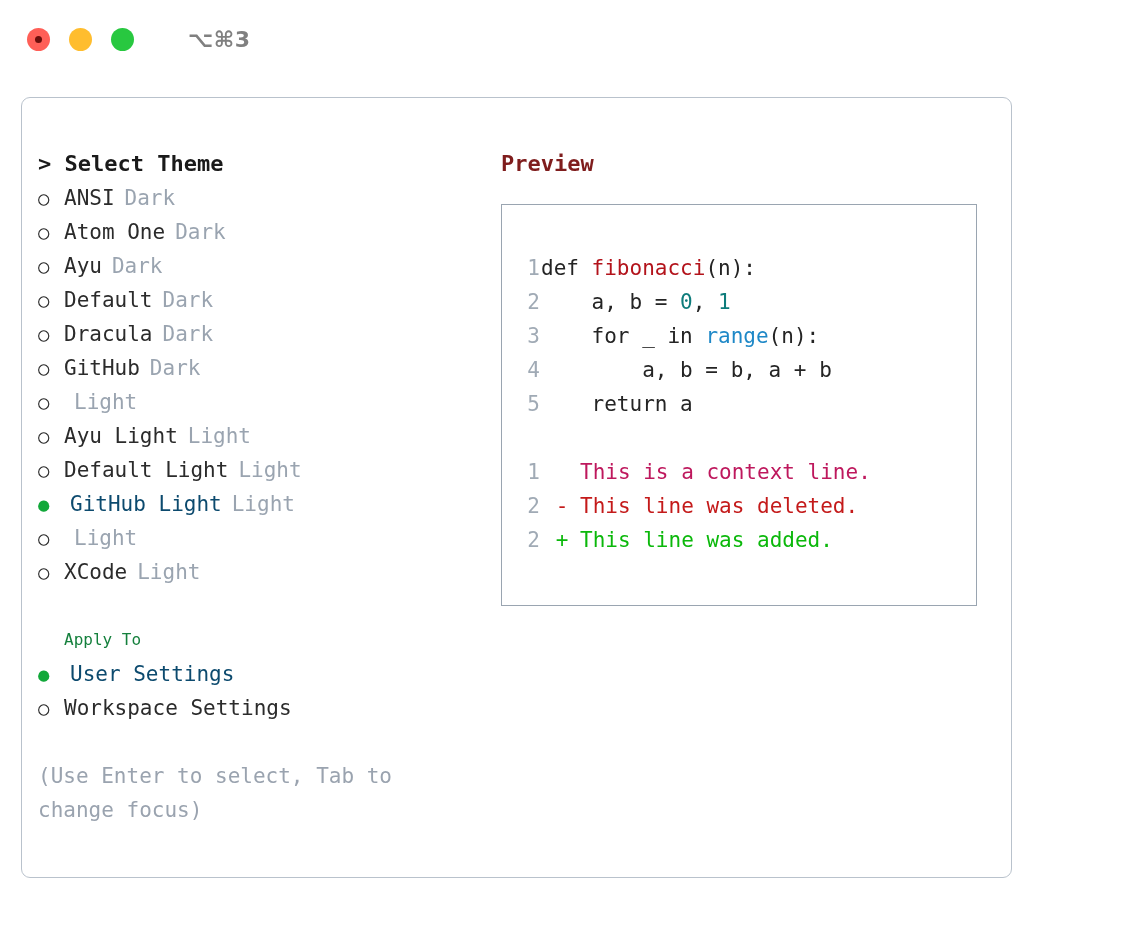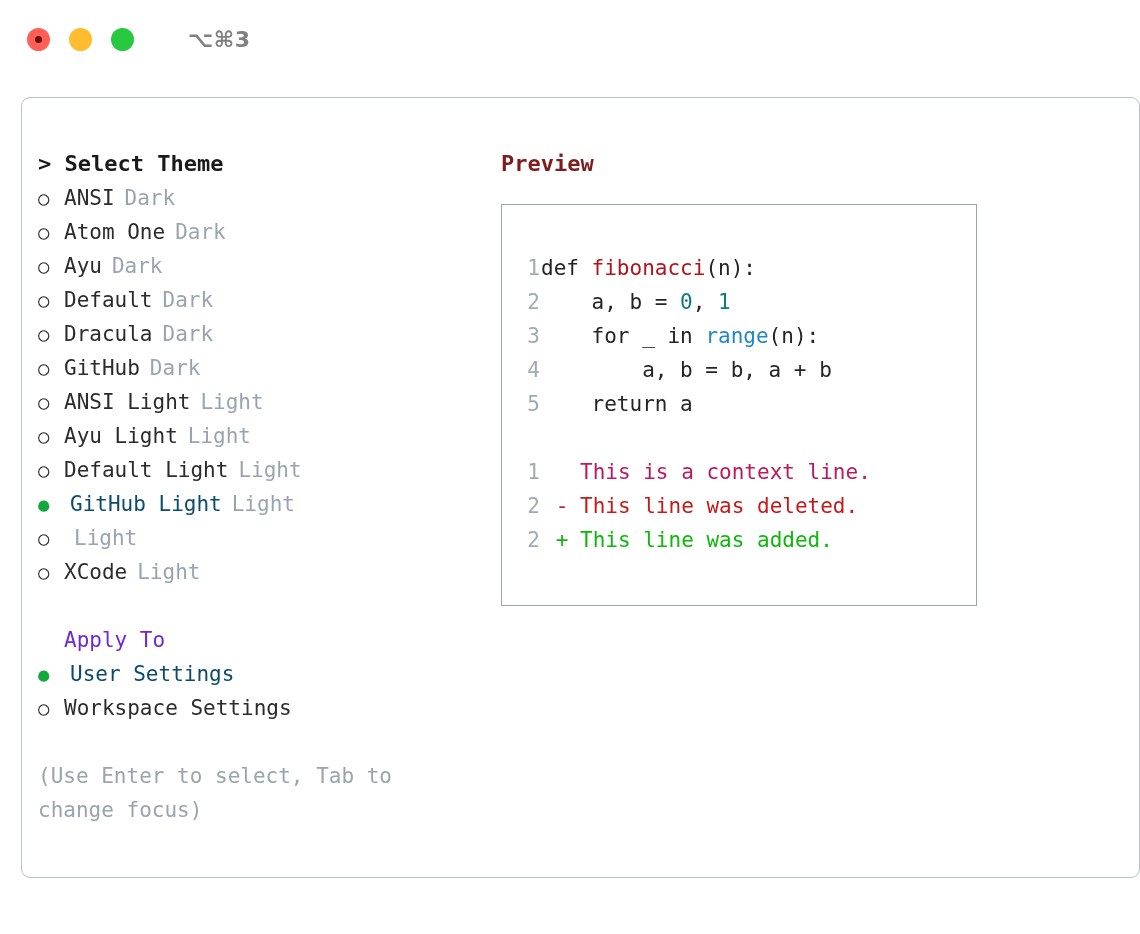--- a/index.html
+++ b/index.html
@@ -62,21 +62,21 @@
     font-weight: bold;
     color: #808080;
     letter-spacing: 0.5px;
     font-family: "DejaVu Sans", sans-serif;
   }
   
   .panel {
     position: absolute;
     left: 21px;
     top: 97px;
-    width: 1119px;
+    width: 991px;
     height: 781px;
     border: 1.5px solid #b9c2cc;
     border-radius: 9px;
     box-sizing: border-box;
   }
   .panel-inner {
     position: relative;
     width: 100%;
     height: 100%;
   }
@@ -110,22 +110,22 @@
     color: #2b2b2b;
   }
   .opt-row.selected .opt-marker { color: #12a83a; }
   .opt-row.selected .opt-label { color: #0c4a6e; margin-left: 6px; }
   .opt-label { color: #2b2b2b; text-align: right; }
   .opt-variant {
     color: #9aa4b0;
     margin-left: 10px;
   }
   .apply-head {
-    font-size: 21px;
-    color: #6d28d9;
+    font-size: 16px;
+    color: #15803d;
     line-height: 34px;
     white-space: pre;
     padding-left: 26px;
   }
   .spacer-sm { height: 34px; }
   .hint {
     font-size: 21px;
     line-height: 34px;
     color: #9aa3af;
     width: 400px;
@@ -217,21 +217,21 @@
       <div class="left-col">
         <div class="section-head">&gt; Select Theme</div>
 
         <div id="theme-list">
             <div class="opt-row"><span class="opt-marker">○</span><span class="opt-label">ANSI</span><span class="opt-variant">Dark</span></div>
             <div class="opt-row"><span class="opt-marker">○</span><span class="opt-label">Atom One</span><span class="opt-variant">Dark</span></div>
             <div class="opt-row"><span class="opt-marker">○</span><span class="opt-label">Ayu</span><span class="opt-variant">Dark</span></div>
             <div class="opt-row"><span class="opt-marker">○</span><span class="opt-label">Default</span><span class="opt-variant">Dark</span></div>
             <div class="opt-row"><span class="opt-marker">○</span><span class="opt-label">Dracula</span><span class="opt-variant">Dark</span></div>
             <div class="opt-row"><span class="opt-marker">○</span><span class="opt-label">GitHub</span><span class="opt-variant">Dark</span></div>
-            <div class="opt-row"><span class="opt-marker">○</span><span class="opt-label">ANSI Light</span><span class="opt-variant">Light</span></div>
+            <div class="opt-row"><span class="opt-marker">○</span><span class="opt-variant">Light</span></div>
             <div class="opt-row"><span class="opt-marker">○</span><span class="opt-label">Ayu Light</span><span class="opt-variant">Light</span></div>
             <div class="opt-row"><span class="opt-marker">○</span><span class="opt-label">Default Light</span><span class="opt-variant">Light</span></div>
             <div class="opt-row selected"><span class="opt-marker">●</span><span class="opt-label">GitHub Light</span><span class="opt-variant">Light</span></div>
             <div class="opt-row"><span class="opt-marker">○</span><span class="opt-variant">Light</span></div>
             <div class="opt-row"><span class="opt-marker">○</span><span class="opt-label">XCode</span><span class="opt-variant">Light</span></div>
           </div>
 
         <div class="spacer-sm"></div>
 
         <div class="apply-head">Apply To</div>

